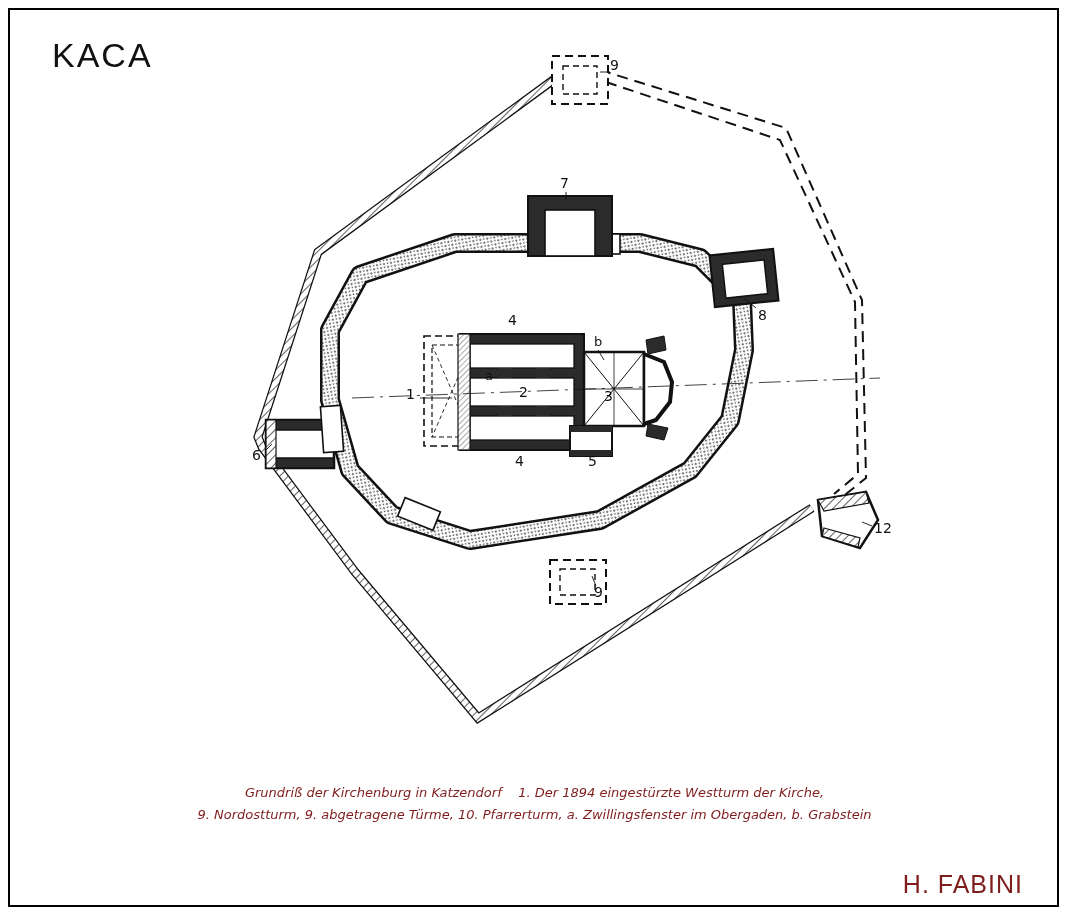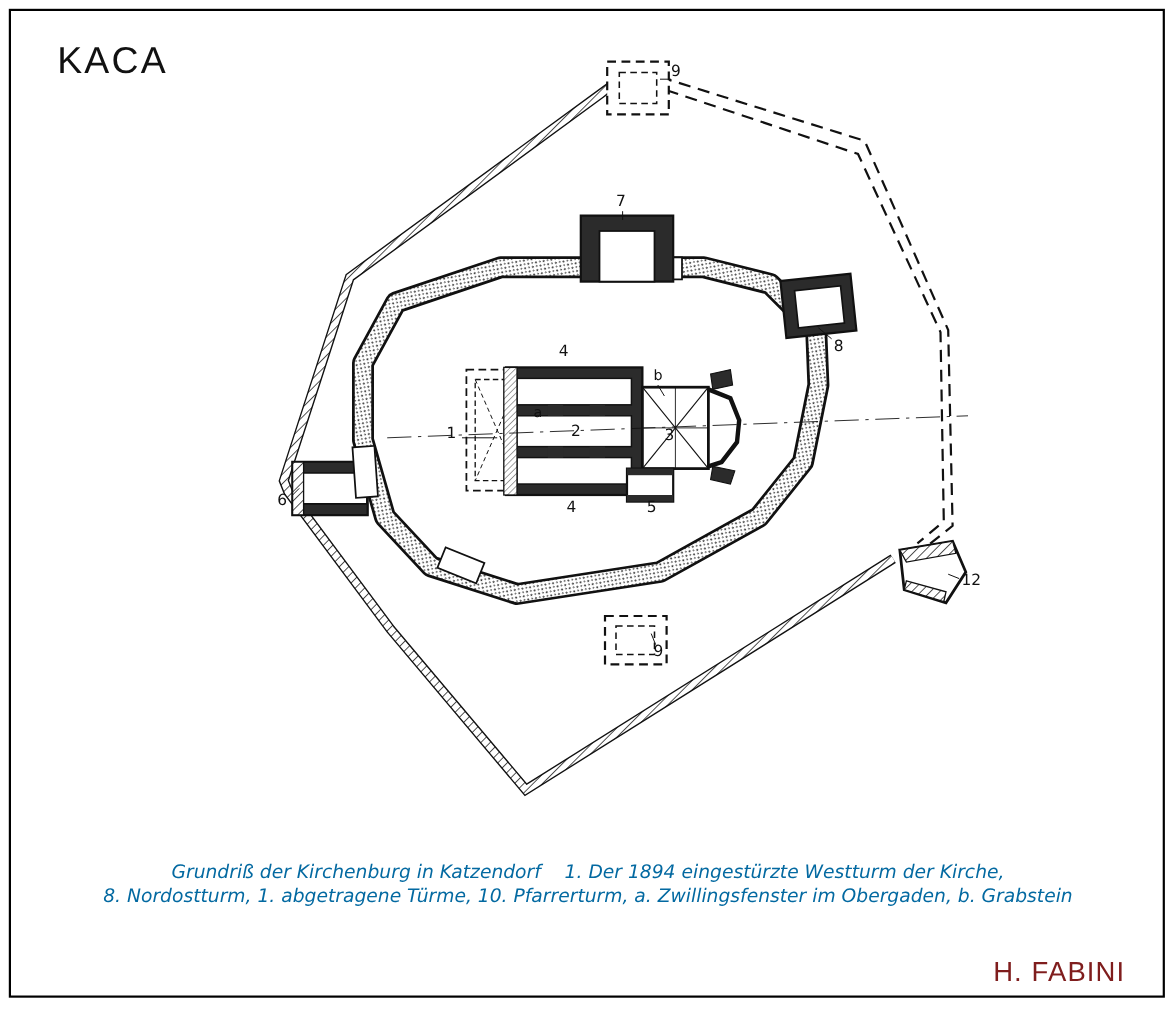--- a/index.html
+++ b/index.html
@@ -45,23 +45,23 @@
     color: #7f1d1d;
   }
   #caption {
     position: absolute;
     left: 40px;
     right: 40px;
     top: 782px;
     text-align: center;
     font-family: "DejaVu Sans", sans-serif;
     font-style: italic;
-    font-size: 17px;
+    font-size: 13px;
     line-height: 22px;
-    color: #0369a1;
+    color: #7f1d1d;
   }
   #caption .line {
     display: block;
     white-space: pre;
   }
   #plan {
     position: absolute;
     left: 0;
     top: 0;
     width: 1069px;
@@ -247,17 +247,17 @@
     <span class="lbl" style="left:758px;top:307px;">8</span>
     <span class="lbl" style="left:610px;top:57px;">9</span>
     <span class="lbl" style="left:594px;top:584px;">9</span>
     <span class="lbl" style="left:874px;top:520px;">12</span>
     <span class="lbl small" style="left:485px;top:368px;">a</span>
     <span class="lbl small" style="left:594px;top:334px;">b</span>
   </div>
 
   <div id="caption">
     <span class="line">Grundriß der Kirchenburg in Katzendorf    1. Der 1894 eingestürzte Westturm der Kirche,</span>
-    <span class="line">8. Nordostturm, 1. abgetragene Türme, 10. Pfarrerturm, a. Zwillingsfenster im Obergaden, b. Grabstein</span>
+    <span class="line">9. Nordostturm, 9. abgetragene Türme, 10. Pfarrerturm, a. Zwillingsfenster im Obergaden, b. Grabstein</span>
   </div>
 
   <div id="author">H.  FABINI</div>
 </div>
 
 </body></html>

